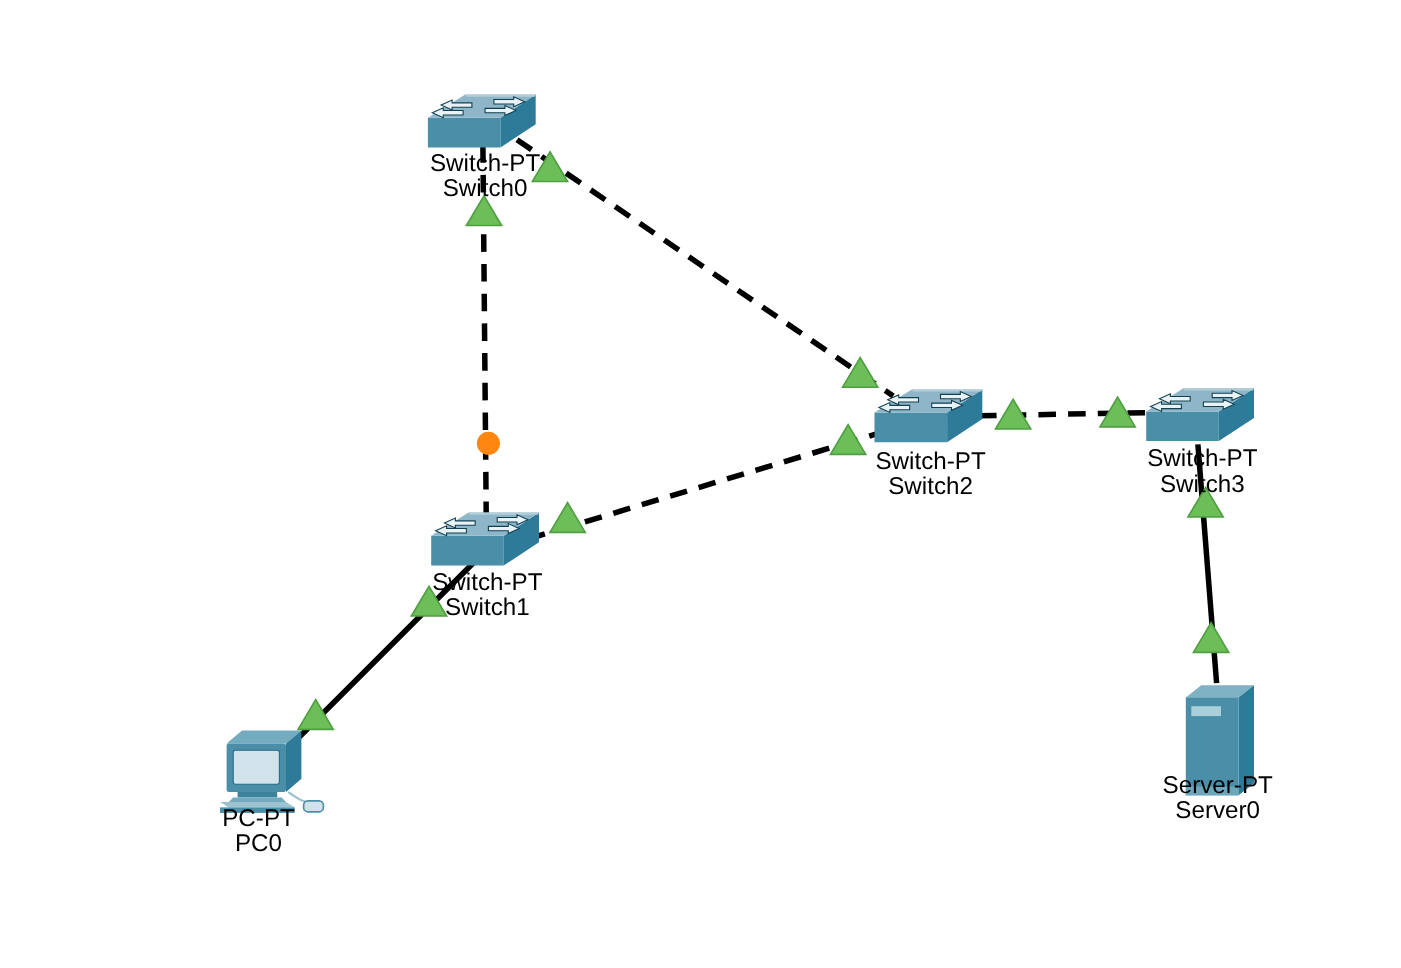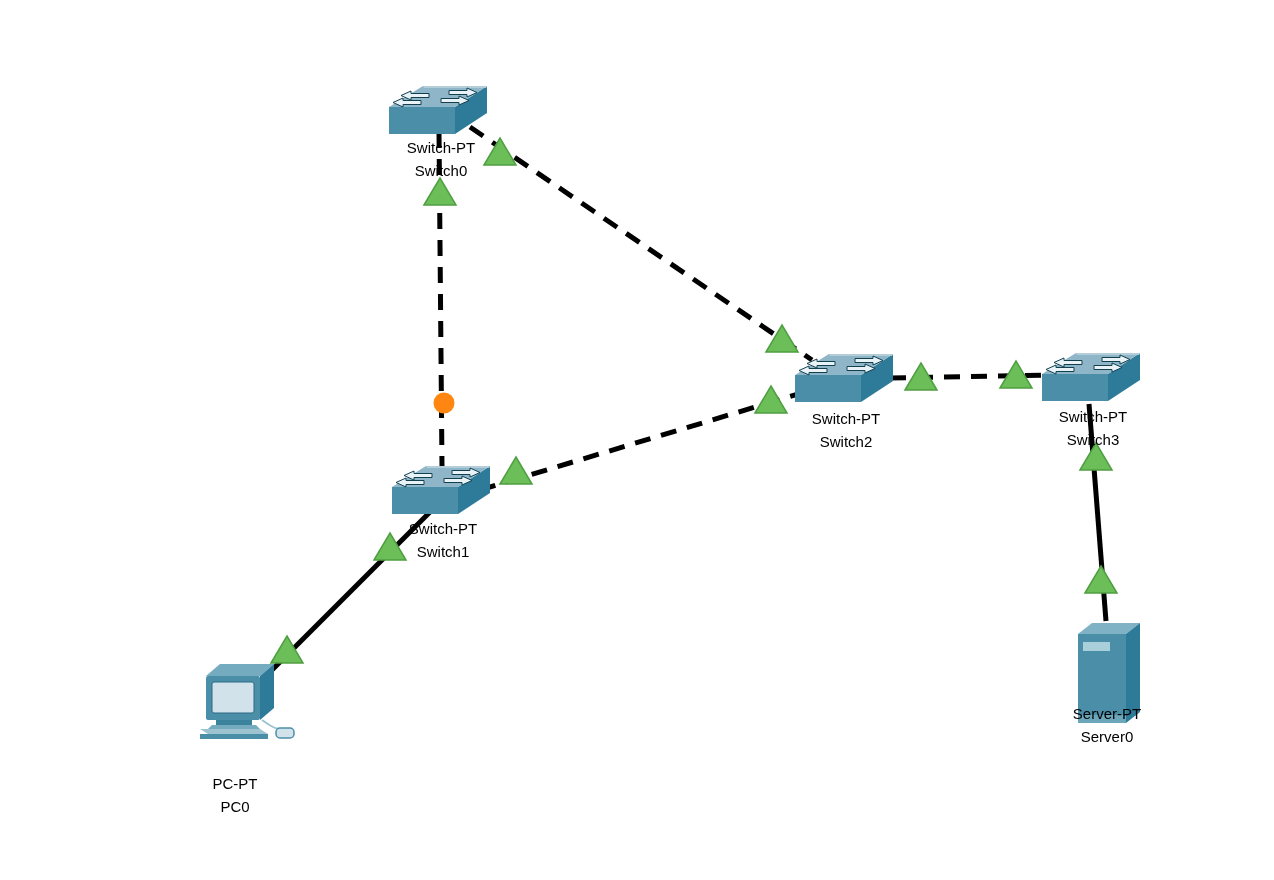--- a/index.html
+++ b/index.html
@@ -8,21 +8,21 @@
     width:1274px;height:880px;
     background:#ffffff;
     font-family:"Liberation Sans", sans-serif;
     overflow:hidden;
   }
   #net-svg{position:absolute;left:0;top:0;}
   .device-label{
     position:absolute;
     transform:translateX(-50%);
     text-align:center;
-    font-size:15px;
+    font-size:22px;
     line-height:23px;
     color:#000;
     white-space:nowrap;
   }
 </style>
 </head>
 <body>
 
 <div id="canvas">
 
@@ -113,21 +113,21 @@
     <div>Switch1</div>
   </div>
   <div class="device-label" style="left:846px;top:407px">
     <div>Switch-PT</div>
     <div>Switch2</div>
   </div>
   <div class="device-label" style="left:1093px;top:405px">
     <div>Switch-PT</div>
     <div>Switch3</div>
   </div>
-  <div class="device-label" style="left:235px;top:772px">
+  <div class="device-label" style="left:235px;top:732px">
     <div>PC-PT</div>
     <div>PC0</div>
   </div>
   <div class="device-label" style="left:1107px;top:702px">
     <div>Server-PT</div>
     <div>Server0</div>
   </div>
 
 </div>
 

